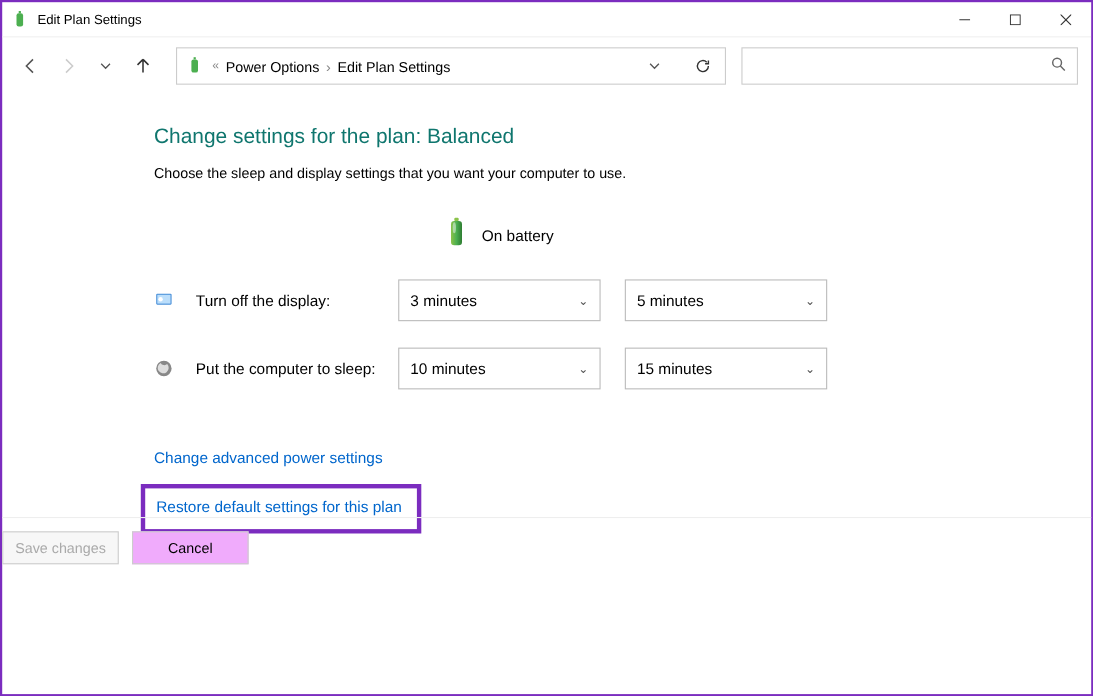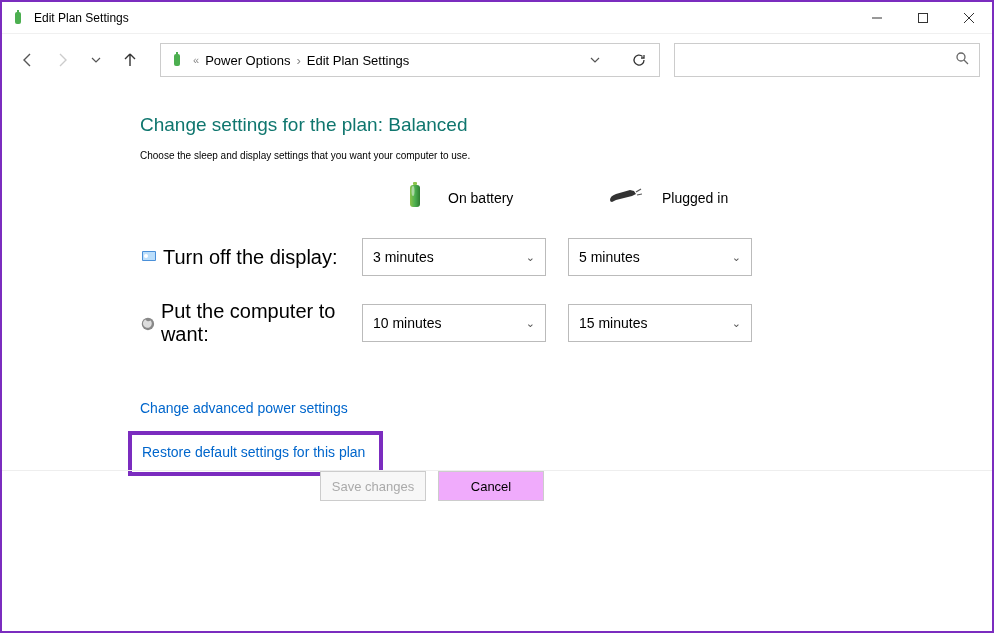--- a/index.html
+++ b/index.html
@@ -17,37 +17,37 @@
 .location-bar { flex: 0 0 500px; margin-left: 10px; height: 34px; border: 1px solid #ccc; display: flex; align-items: center; padding: 0 8px; gap: 6px; }
 .loc-icon { width: 18px; height: 18px; }
 .breadcrumb { flex: 1; display: flex; align-items: center; font-size: 13px; gap: 6px; }
 .breadcrumb .sep { color: #888; }
 .loc-btn { width: 24px; height: 24px; display: flex; align-items: center; justify-content: center; color: #333; }
 .search-bar { flex: 1; margin-left: 8px; height: 34px; border: 1px solid #ccc; display: flex; align-items: center; justify-content: flex-end; padding: 0 10px; }
 .search-icon { color: #666; }
 
 .content { padding: 28px 0 0 138px; }
 .heading { color: #0f766e; font-size: 19px; font-weight: 400; margin-bottom: 14px; }
-.subtext { font-size: 10px; color: #000; margin-bottom: 20px; }
+.subtext { font-size: 13px; color: #000; margin-bottom: 32px; }
 
 .cols-header { display: flex; align-items: center; margin-bottom: 24px; }
 .cols-header .spacer { width: 262px; }
-.col-head { display: flex; align-items: center; gap: 20px; font-size: 14px; width: 206px; }
+.col-head { display: flex; align-items: center; gap: 10px; font-size: 14px; width: 206px; }
 
 .row { display: flex; align-items: center; margin-bottom: 24px; }
-.row-label { width: 222px; display: flex; align-items: center; gap: 5px; font-size: 20px; }
+.row-label { width: 222px; display: flex; align-items: center; gap: 20px; font-size: 14px; }
 .row-icon { width: 18px; height: 18px; }
 .dropdown { width: 184px; height: 38px; border: 1px solid #bbb; display: flex; align-items: center; justify-content: space-between; padding: 0 10px; font-size: 14px; margin-right: 22px; background: #fff; }
 .chev { color: #555; font-size: 11px; }
 
 .link { color: #0066cc; font-size: 14px; display: inline-block; margin-top: 30px; }
 .restore-wrap { display: inline-block; margin-top: 14px; border: 4px solid #7b2cbf; padding: 8px 14px 11px 10px; margin-left: -12px; }
 .restore-link { color: #0066cc; font-size: 14px; }
 
-.footer { position: absolute; left: 2px; right: 2px; top: 470px; border-top: 1px solid #eee; padding: 0 0; display: flex; justify-content: center; gap: 12px; padding-right: 130px; }
+.footer { position: absolute; left: 2px; right: 2px; top: 470px; border-top: 1px solid #eee; padding: 12px 0; display: flex; justify-content: flex-start; gap: 12px; padding-right: 130px; }
 .btn { min-width: 106px; height: 30px; border: 1px solid #ccc; background: #f0abfc; font-size: 13px; display: flex; align-items: center; justify-content: center; }
 .btn.disabled { color: #aaa; background: #f7f7f7; }
 </style>
 </head>
 <body>
 
 <div class="titlebar">
   <span class="titlebar-icon">
     <svg viewBox="0 0 18 18">
         <rect x="5" y="3" width="6" height="12" rx="2" fill="#4caf50"></rect>
@@ -148,30 +148,20 @@
                 <stop offset="100%" stop-color="#2e7d32"></stop>
               </linearGradient>
             </defs>
             <rect x="8" y="4" width="10" height="22" rx="3" fill="url(#g1)"></rect>
             <rect x="11" y="1" width="4" height="3" rx="1" fill="#8bc34a"></rect>
             <ellipse cx="11" cy="10" rx="1.5" ry="5" fill="#c8e6c9" opacity="0.7"></ellipse>
           </svg>
       </span>
       <span>On battery</span>
     </div>
-    <div class="col-head">
-      <span>
-        <svg width="34" height="20" viewBox="0 0 34 20">
-            <path d="M4 16 Q 2 16 2 14 Q 2 10 8 8 L 22 4 L 26 5 L 28 8 L 24 10 L 8 14 Z" fill="#333"></path>
-            <line x1="28" y1="6" x2="33" y2="3" stroke="#555" stroke-width="1.2"></line>
-            <line x1="29" y1="9" x2="34" y2="8" stroke="#555" stroke-width="1.2"></line>
-          </svg>
-      </span>
-      <span>Plugged in</span>
-    </div>
   </div>
 
   <div class="row">
     <div class="row-label">
       <span class="row-icon">
         <svg viewBox="0 0 18 18">
             <rect x="2" y="3" width="14" height="10" rx="1" fill="#4a90d9"></rect>
             <rect x="3" y="4" width="12" height="8" fill="#bbdefb"></rect>
             <circle cx="6" cy="8" r="2" fill="#fff"></circle>
           </svg>
@@ -189,21 +179,21 @@
   </div>
 
   <div class="row">
     <div class="row-label">
       <span class="row-icon">
         <svg viewBox="0 0 18 18">
             <circle cx="9" cy="9" r="7" fill="#888"></circle>
             <path d="M12 5 A5 5 0 1 1 6 4 A4 4 0 0 0 12 5 Z" fill="#ddd"></path>
           </svg>
       </span>
-      <span>Put the computer to want:</span>
+      <span>Put the computer to sleep:</span>
     </div>
     <div class="dropdown">
       <span>10 minutes</span>
       <span class="chev">⌄</span>
     </div>
     <div class="dropdown">
       <span>15 minutes</span>
       <span class="chev">⌄</span>
     </div>
   </div>

